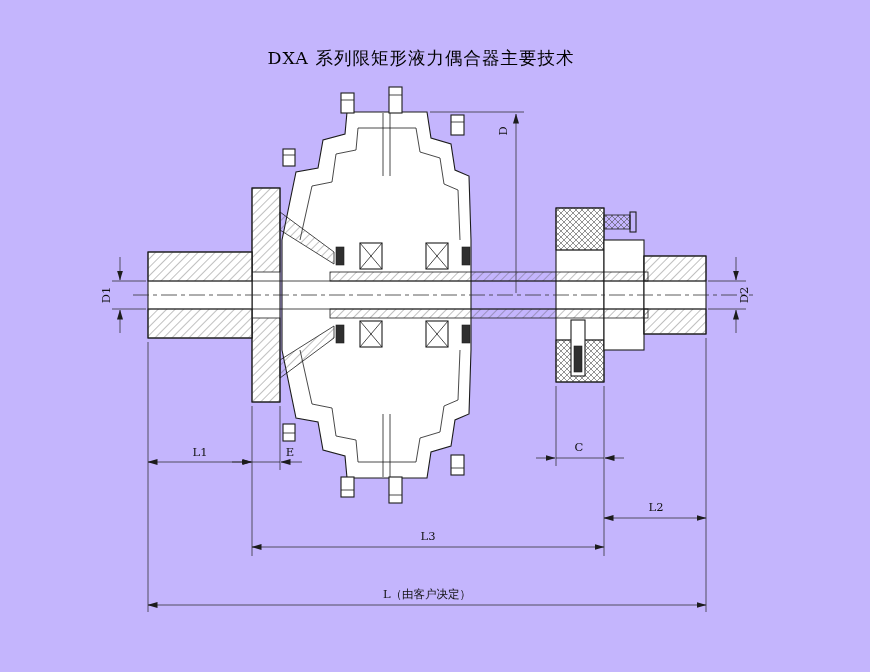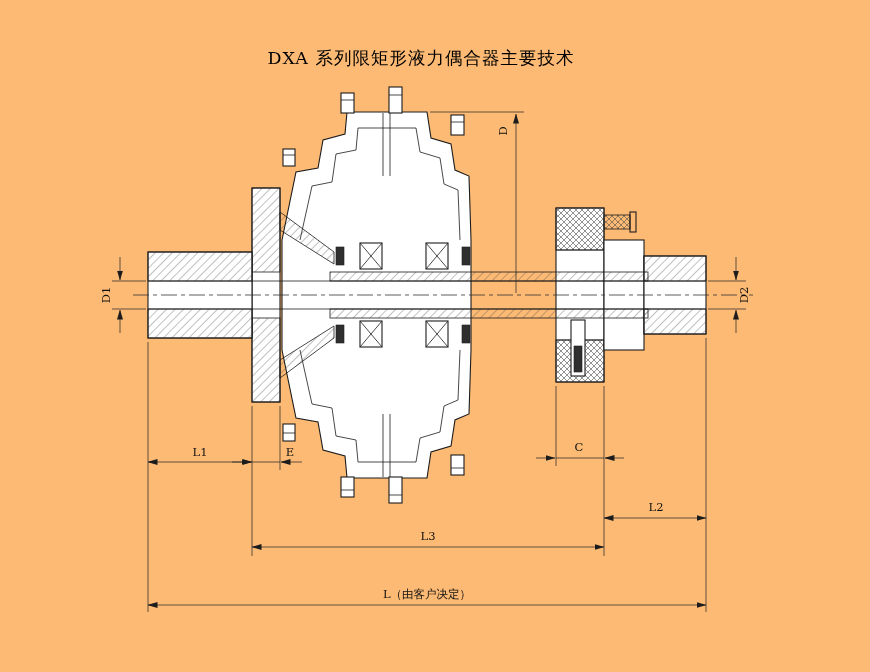--- a/index.html
+++ b/index.html
@@ -1,16 +1,16 @@
 <!DOCTYPE html>
 <html><head>
 <meta charset="utf-8">
 <style>
   html,body{margin:0;padding:0;background:#ffffff;}
-  .page{position:relative;width:870px;height:672px;background:#fdba74;overflow:hidden;
+  .page{position:relative;width:870px;height:672px;background:#c4b5fd;overflow:hidden;
         font-family:"DejaVu Serif","Liberation Serif",serif;}
   svg{position:absolute;left:0;top:0;}
   .main   {stroke:#1c1c1c;stroke-width:1.1;fill:#ffffff;}
   .mainNF {stroke:#1c1c1c;stroke-width:1.1;fill:none;}
   .thin   {stroke:#1c1c1c;stroke-width:0.8;fill:none;}
   .dim    {stroke:#2b2b2b;stroke-width:0.75;fill:none;}
   .dark   {fill:#2f2f2f;stroke:#1c1c1c;stroke-width:0.6;}
   .hatchF {fill:url(#hatch);stroke:#1c1c1c;stroke-width:0.8;}
   .xhatchF{fill:url(#xhatch);stroke:#1c1c1c;stroke-width:0.8;}
   .lbl{font-family:"DejaVu Serif","Liberation Serif",serif;font-size:11.5px;fill:#111111;}

